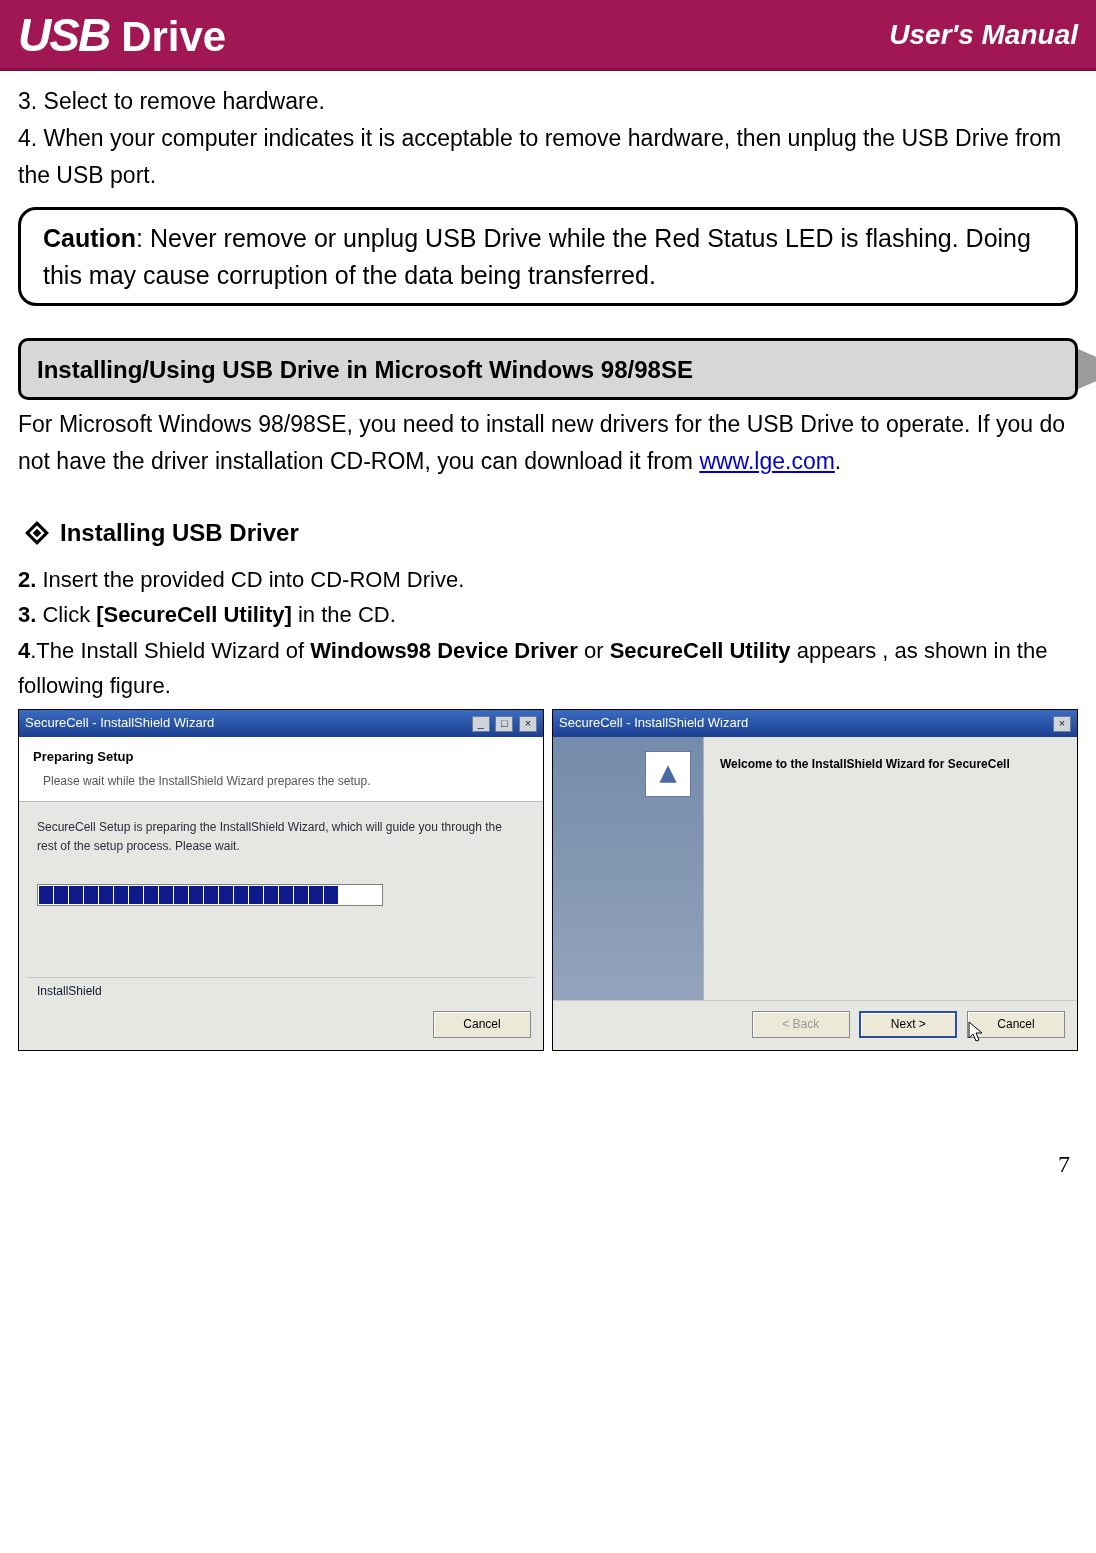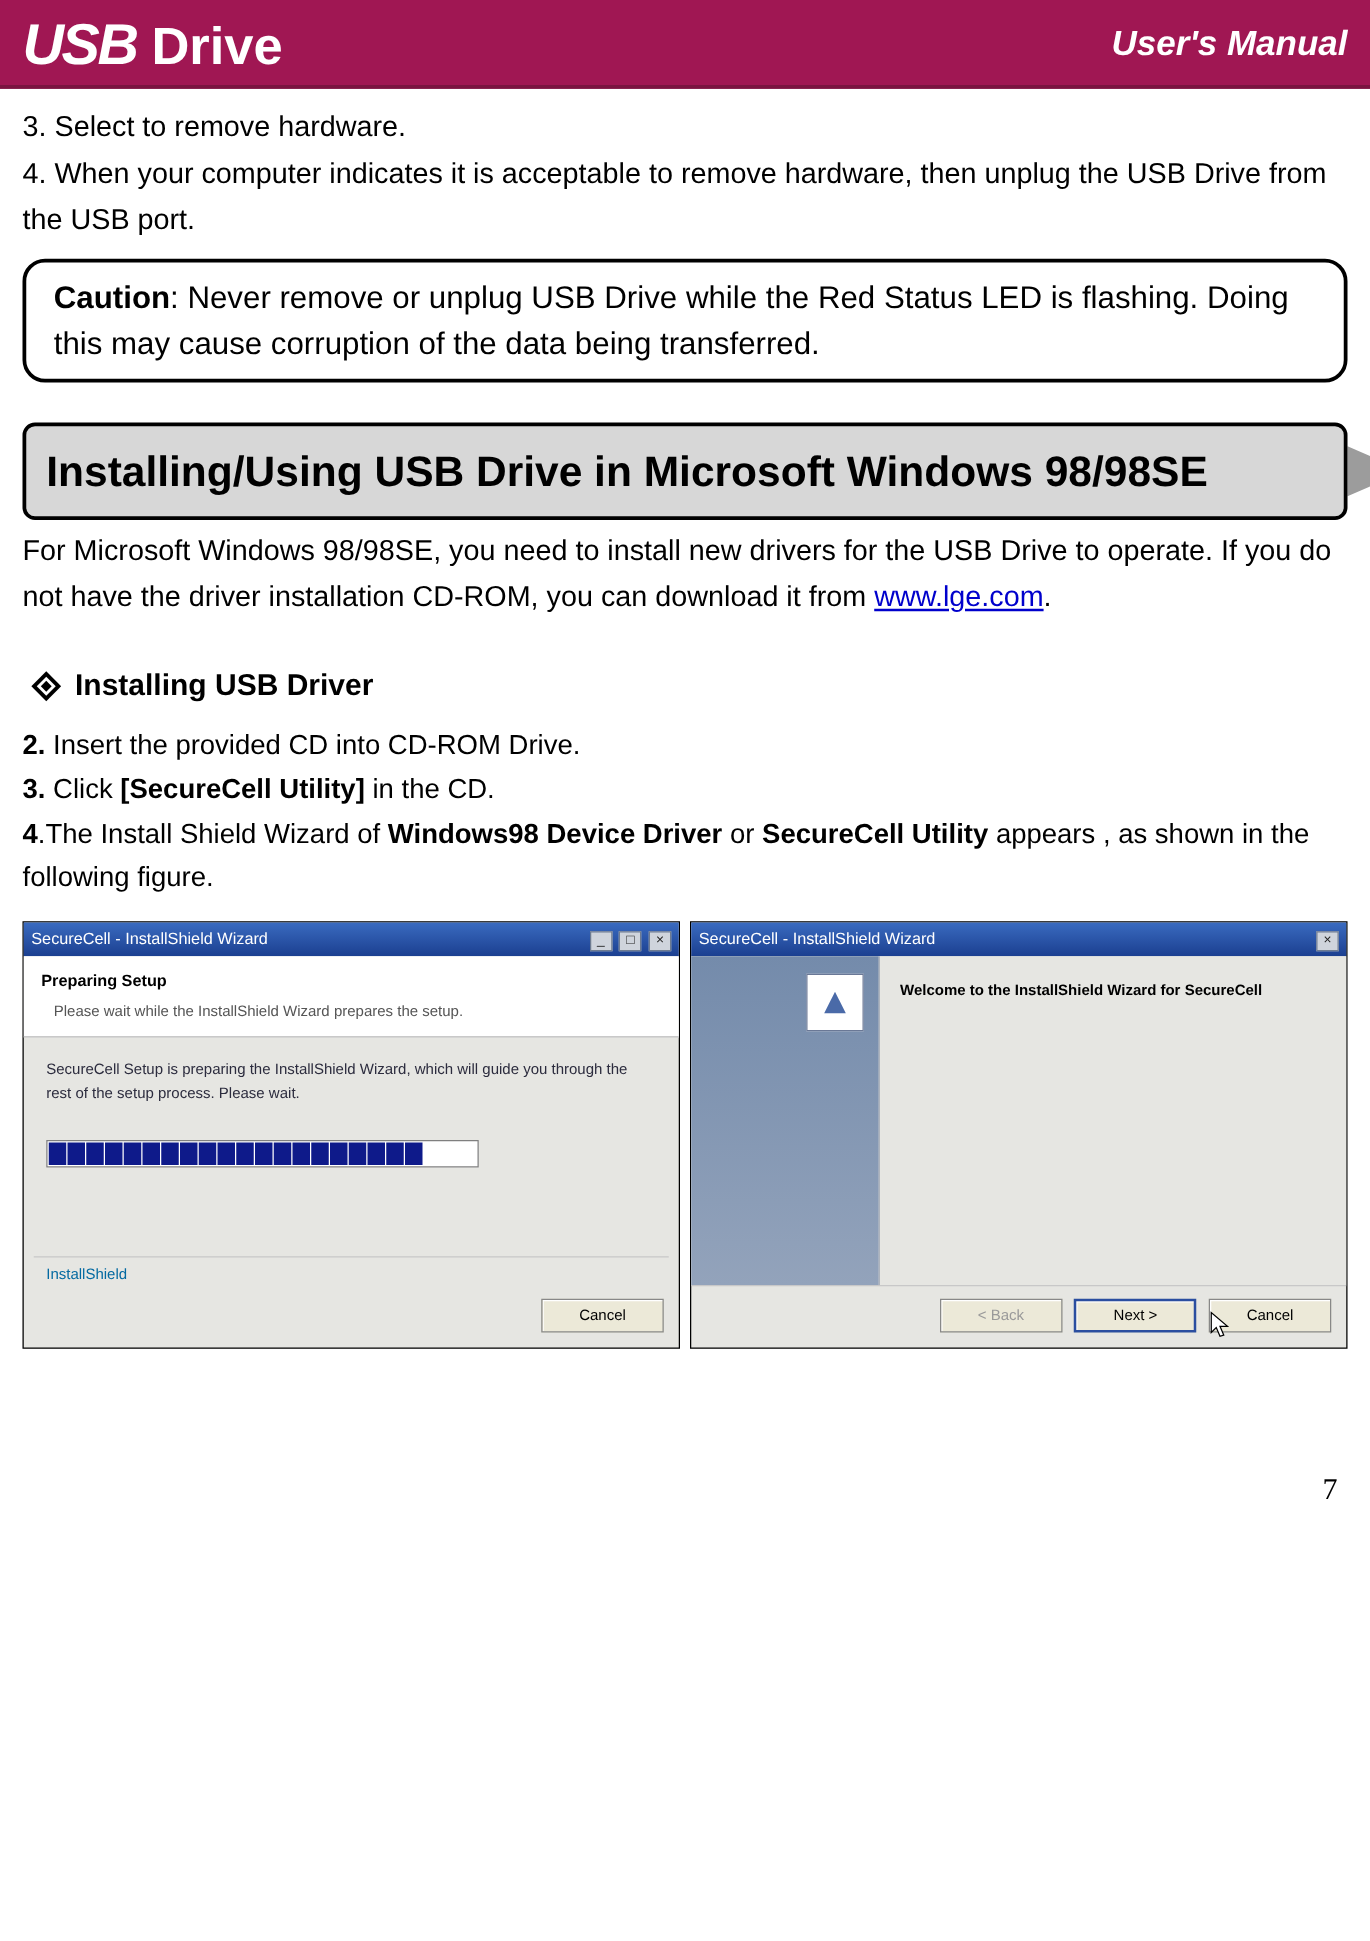--- a/index.html
+++ b/index.html
@@ -58,21 +58,21 @@
   .section-header-wrap {
     position: relative;
     margin: 32px 0 6px 0;
   }
   .section-header {
     border: 3px solid #000;
     border-radius: 10px;
     background: #d7d7d7;
     padding: 10px 16px 8px 16px;
     font-weight: bold;
-    font-size: 34px;
+    font-size: 24px;
     position: relative;
     z-index: 2;
   }
   .section-arrow {
     position: absolute;
     right: -46px;
     top: 50%;
     transform: translateY(-50%);
     width: 0; height: 0;
     border-top: 20px solid transparent;
@@ -98,21 +98,21 @@
     font-size: 24px;
   }
   .steps {
     font-size: 22px;
     line-height: 1.6;
   }
   .steps b { font-weight: bold; }
   .figure-row {
     display: flex;
     gap: 8px;
-    margin-top: 18px;
+    margin-top: 6px;
     width: 100%;
   }
   .dialog {
     flex: 1 1 50%;
     border: 1px solid #000;
     background: #e6e6e2;
     font-family: Tahoma, Arial, sans-serif;
     font-size: 13px;
     color: #000;
     position: relative;
@@ -178,21 +178,21 @@
     font-size: 12px;
     background: #ece9d8;
     border: 1px solid #888;
     box-shadow: inset 1px 1px 0 #fff;
     margin-left: 6px;
     text-align: center;
   }
   .btn.disabled { color: #9a9a9a; text-align: center; }
   .btn.default { border: 2px solid #2b4ea0; padding: 2px 11px; }
   .install-shield-label {
-    color: #0369a1;
+    color: #0f172a;
     font-size: 12px;
     padding: 4px 0 0 10px;
     border-top: 1px solid #c8c8c8;
     margin: 0 8px;
   }
   
   .dlg2-main {
     display: flex;
     background: #e6e6e2;
     flex: 1;

